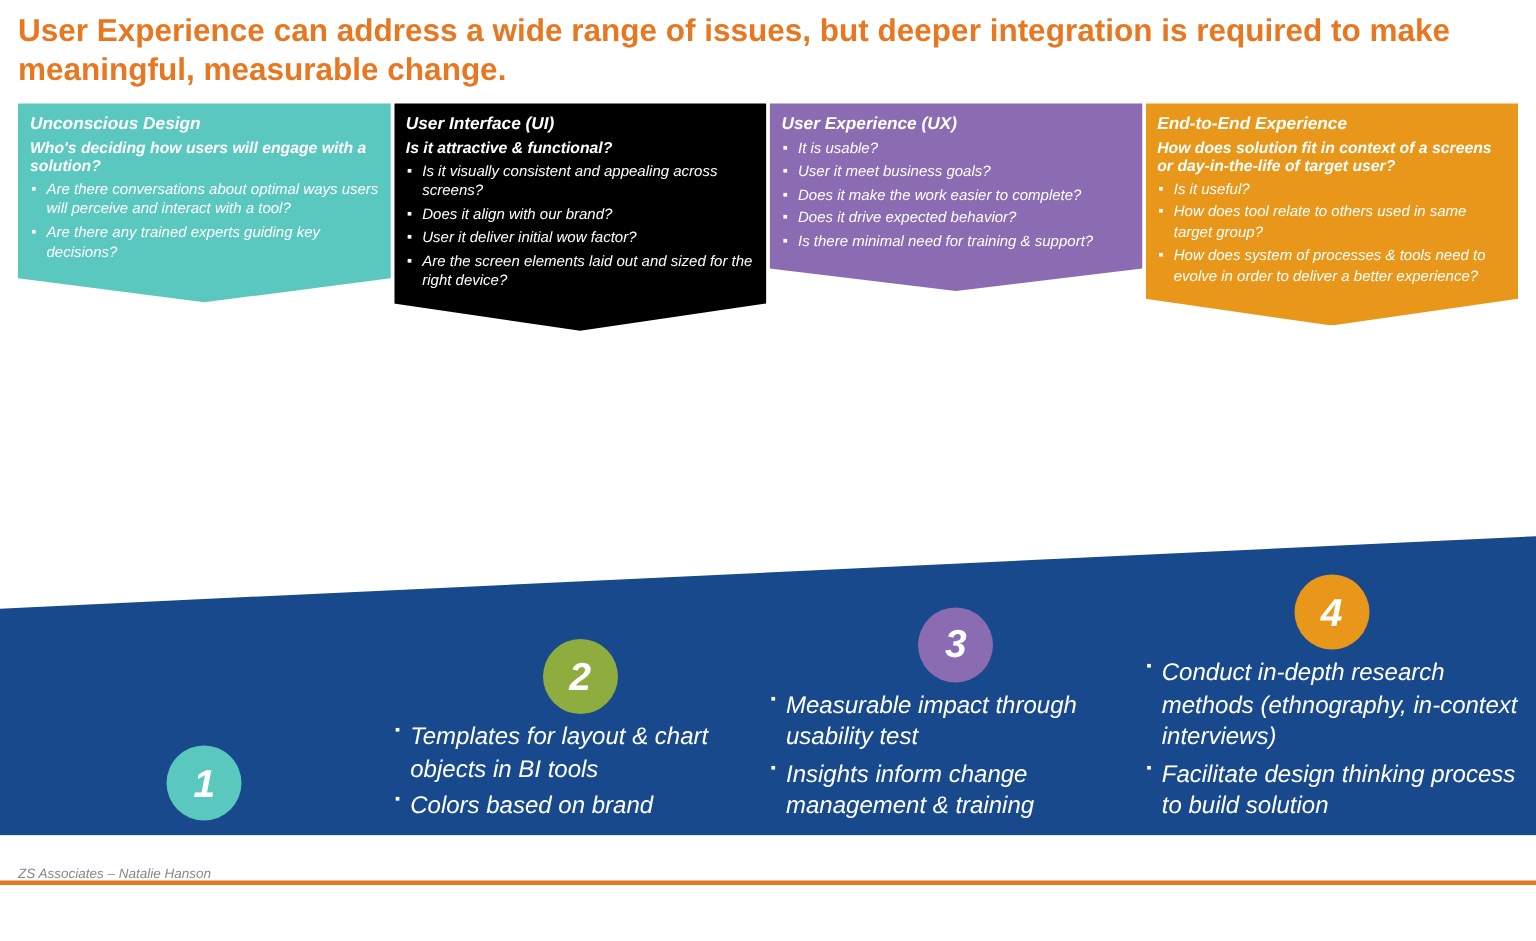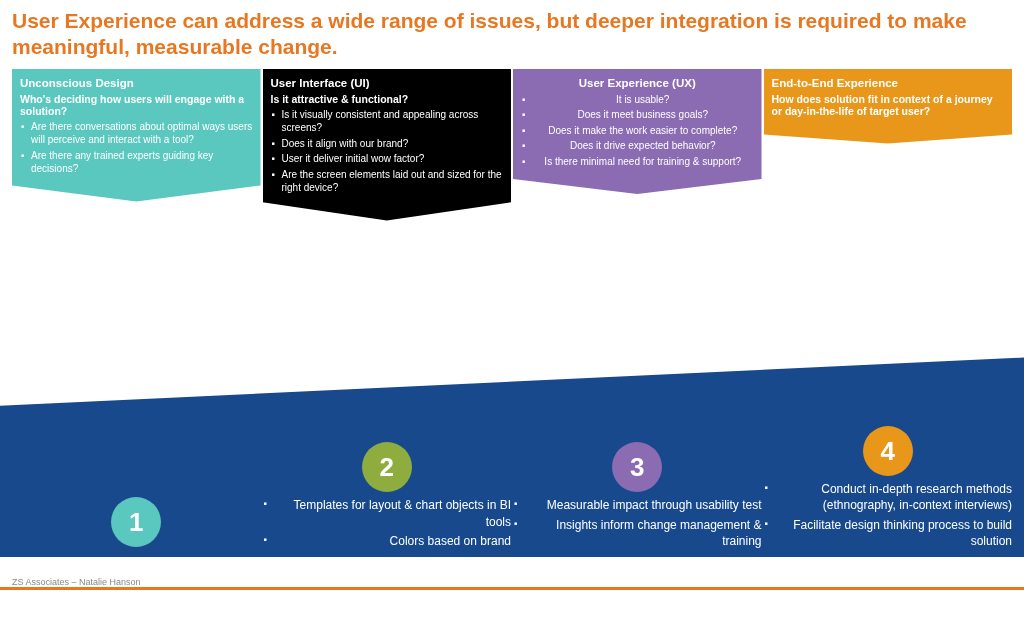--- a/index.html
+++ b/index.html
@@ -98,25 +98,24 @@
       justify-content: center;
       margin-bottom: 5px;
     }
 
     .num-teal { background: #5bc8c0; }
     .num-olive { background: #8fad3f; }
     .num-purple { background: #8b6bb1; }
     .num-orange { background: #e8971a; }
 
     .lower-text {
-      font-size: 12px;
+      font-size: 16px;
       line-height: 1.35;
       color: #fff;
       width: 100%;
-      text-align: right;
     }
 
     .lower-text.dark-col {
       color: #1a1a1a;
     }
 
     .lower-text ul {
       list-style: none;
       padding: 0;
       margin: 0;
@@ -143,21 +142,21 @@
       color: #fff;
     }
   </style>
 </head>
 <body>
 
 <div class="page-wrapper">
 
   <div class="main-title">User Experience can address a wide range of issues, but deeper integration is required to make meaningful, measurable change.</div>
 
-  <div style="display:flex; flex:1; gap:2px; position:relative; padding-bottom: 30px;">
+  <div style="display:flex; flex:1; gap:2px; position:relative; padding-bottom: 30px; font-style: italic;">
 
     <div style="position:absolute; bottom:30px; left:-12px; right:-12px; height:210px; background:#17498c; clip-path:polygon(0 28%, 100% 5%, 100% 100%, 0 100%); z-index:1;"></div>
 
     <div style="position:absolute; bottom:30px; right:-12px; width:26%; height:210px; background:#f0a020; clip-path:polygon(0 0, 100% 0%, 100% 100%, 0 100%); z-index:2; opacity:0.0;"></div>
 
     <div class="col-wrap" style="z-index:3;">
 
       <div class="pent-box pent-teal" style="clip-path: polygon(0 0, 100% 0, 100% 88%, 50% 100%, 0 88%);">
         <div class="pent-box-title">Unconscious Design</div>
         <div class="pent-box-sub">Who's deciding how users will engage with a solution?</div>
@@ -191,46 +190,51 @@
         <div class="lower-text">
           <ul>
             <li>Templates for layout &amp; chart objects  in BI tools</li>
             <li>Colors based on brand</li>
           </ul>
         </div>
       </div>
     </div>
 
     <div class="col-wrap" style="z-index:3;">
-      <div class="pent-box pent-purple" style="clip-path: polygon(0 0, 100% 0, 100% 88%, 50% 100%, 0 88%); text-align: center;">
+      <div class="pent-box pent-purple" style="clip-path: polygon(0 0, 100% 0, 100% 88%, 50% 100%, 0 88%);">
         <div class="pent-box-title">User Experience (UX)</div>
         <ul class="pent-box-items">
           <li>It is usable?</li>
-          <li>Does it meet business goals?</li>
+          <li>User it meet business goals?</li>
           <li>Does it make the work easier to complete?</li>
           <li>Does it drive expected behavior?</li>
           <li>Is there minimal need for training &amp; support?</li>
         </ul>
       </div>
       <div style="flex:1; min-height:10px;"></div>
       <div style="position:relative; z-index:4; display:flex; flex-direction:column; align-items:center; padding-bottom:5px;">
         <div class="num-circle num-purple">3</div>
         <div class="lower-text">
           <ul>
             <li>Measurable impact through usability test</li>
             <li>Insights inform change management &amp; training</li>
           </ul>
         </div>
       </div>
     </div>
 
     <div class="col-wrap" style="z-index:3;">
       <div class="pent-box pent-orange" style="clip-path: polygon(0 0, 100% 0, 100% 88%, 50% 100%, 0 88%);">
         <div class="pent-box-title">End-to-End Experience</div>
-        <div class="pent-box-sub">How does solution fit in context of a journey or day-in-the-life of target user?</div>
+        <div class="pent-box-sub">How does solution fit in context of a screens or day-in-the-life of target user?</div>
+        <ul class="pent-box-items">
+          <li>Is it useful?</li>
+          <li>How does tool relate to others used in same target group?</li>
+          <li>How does system of processes &amp; tools need to evolve in order to deliver a better experience?</li>
+        </ul>
       </div>
       <div style="flex:1; min-height:10px;"></div>
       <div style="position:relative; z-index:4; display:flex; flex-direction:column; align-items:center; padding-bottom:5px;">
         <div class="num-circle num-orange">4</div>
         <div class="lower-text">
           <ul>
             <li>Conduct in-depth research methods (ethnography, in-context interviews)</li>
             <li>Facilitate design thinking process to build solution</li>
           </ul>
         </div>

